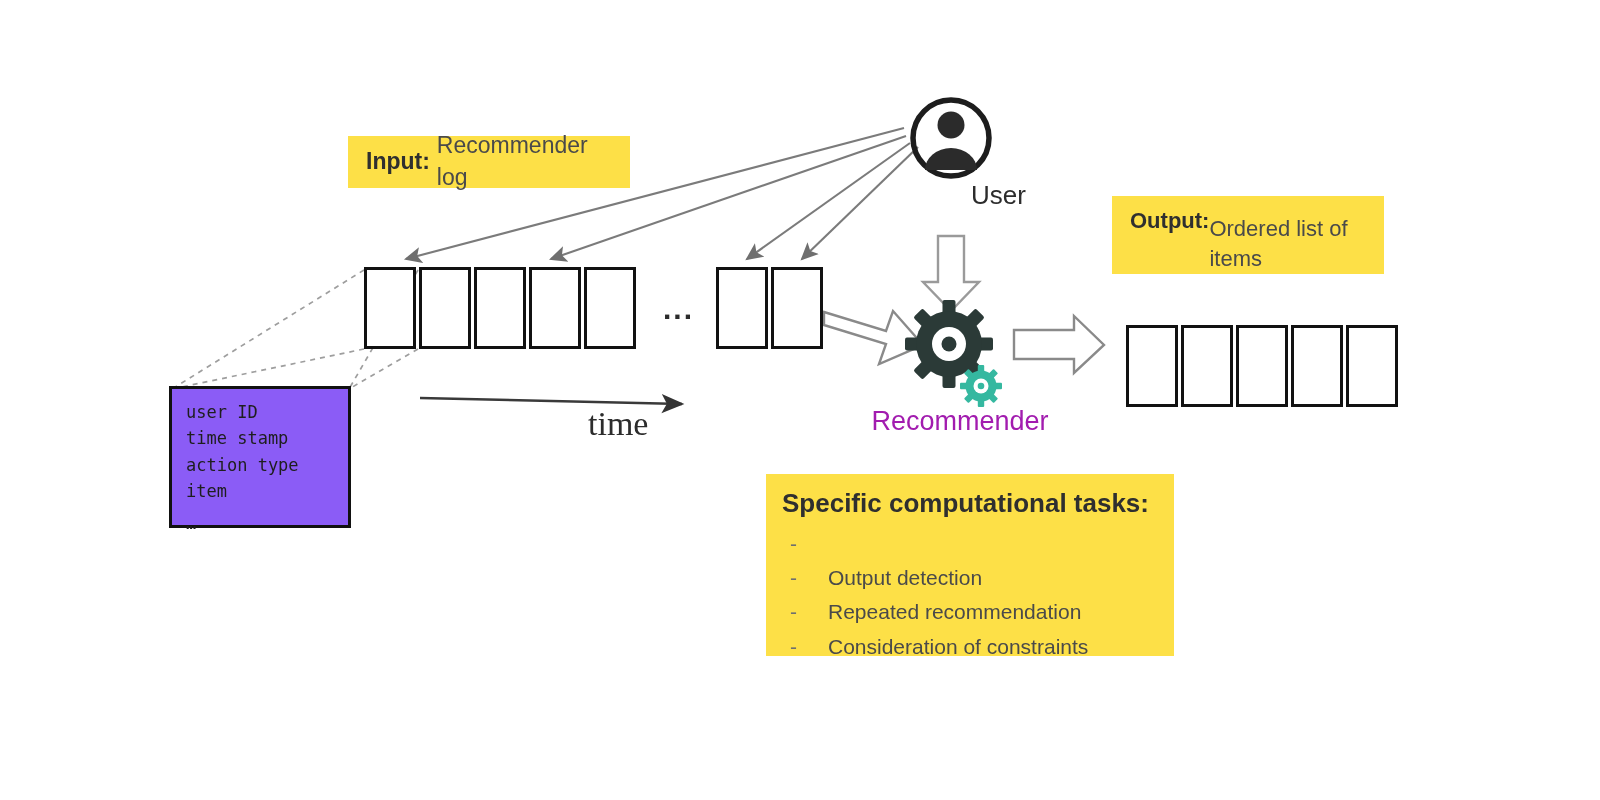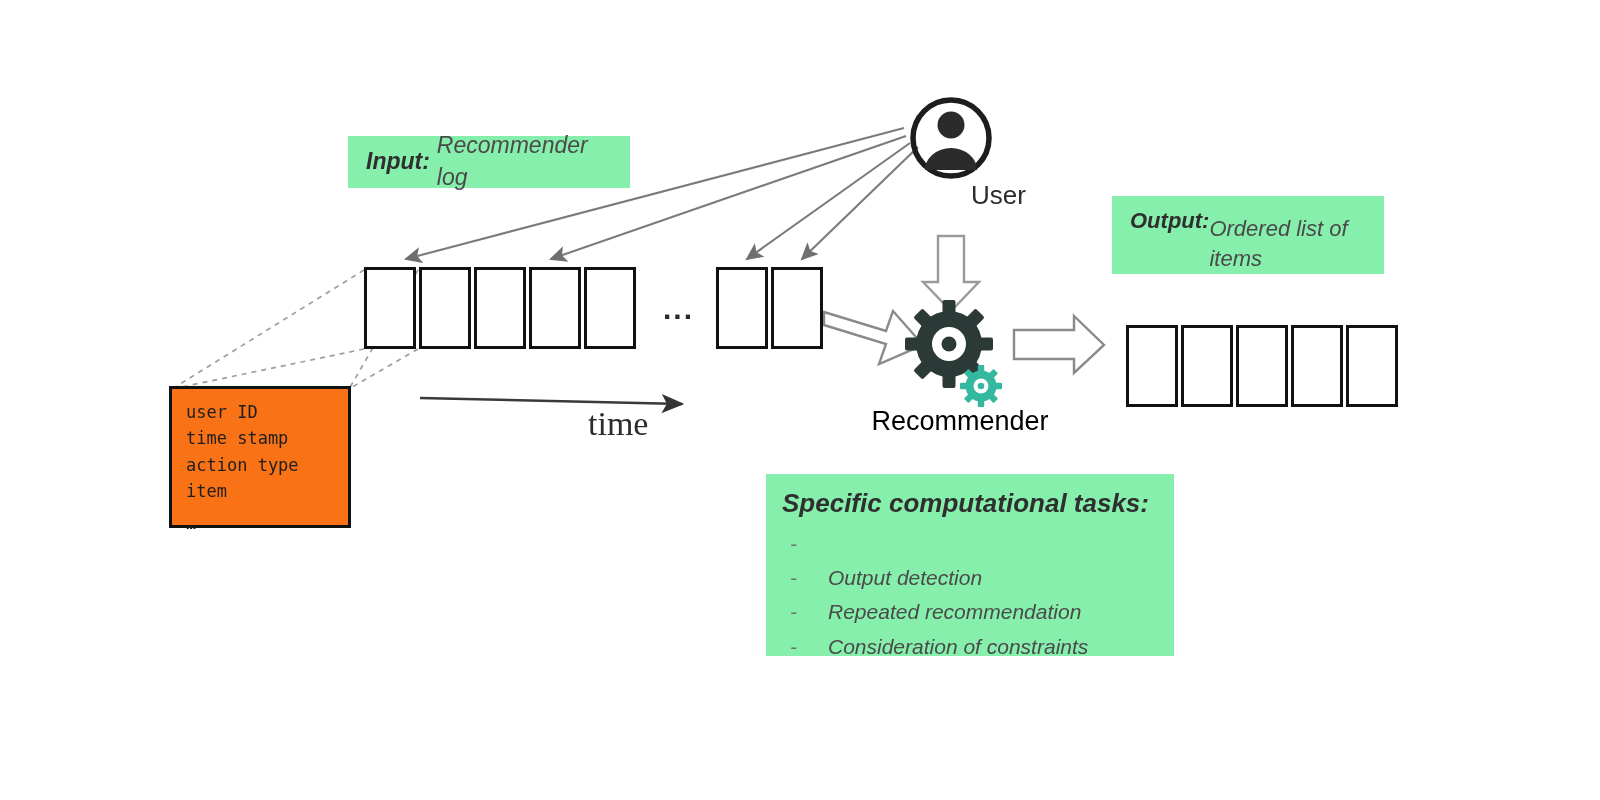--- a/index.html
+++ b/index.html
@@ -9,26 +9,25 @@
     font-family:"Liberation Sans", sans-serif;
     overflow:hidden;
     position:relative;
     color:#3a3a3a;
   }
   #stage{position:absolute;inset:0;}
   .abs{position:absolute;}
 
   
   .panel{
-    background:#86efac;
+    background:#fde047;
     color:#4a4a4a;
     padding:10px 18px;
     box-sizing:border-box;
     line-height:1.38;
-    font-style:italic;
   }
 
   #input-panel{
     left:348px;top:136px;width:282px;height:52px;
     display:flex;align-items:center;
     font-size:23px;
   }
   #input-panel .lbl{font-weight:bold;color:#2f2f2f;margin-right:7px;}
   #input-panel .val{font-weight:normal;}
 
@@ -74,36 +73,36 @@
 
   #ellipsis{
     left:663px;top:294px;
     font-size:30px;letter-spacing:2px;color:#2b2b2b;font-weight:bold;
     line-height:1;
   }
 
   
   #log-box{
     left:169px;top:386px;width:182px;height:142px;
-    border:3px solid #111;background:#f97316;box-sizing:border-box;
+    border:3px solid #111;background:#8b5cf6;box-sizing:border-box;
     padding:10px 0 0 14px;
     font-family:"DejaVu Sans Mono", monospace;
     font-size:17px;line-height:1.55;color:#1e1e1e;
   }
   #log-box .row{white-space:pre;}
   #log-box .row.dots{margin-top:6px;letter-spacing:0px;}
 
   
   #user-label{
     left:886px;top:180px;width:140px;text-align:right;
     font-size:26px;color:#2c2c2c;
   }
   #rec-label{
     left:840px;top:406px;width:240px;text-align:center;
-    font-size:27px;color:#000000;
+    font-size:27px;color:#a21caf;
   }
   #time-label{
     left:588px;top:405px;width:110px;text-align:left;
     font-size:34px;color:#2c2c2c;font-family:Liberation Serif, serif;
   }
 
   svg{position:absolute;left:0;top:0;width:1600px;height:800px;pointer-events:none;}
 </style>
 </head>
 <body>

